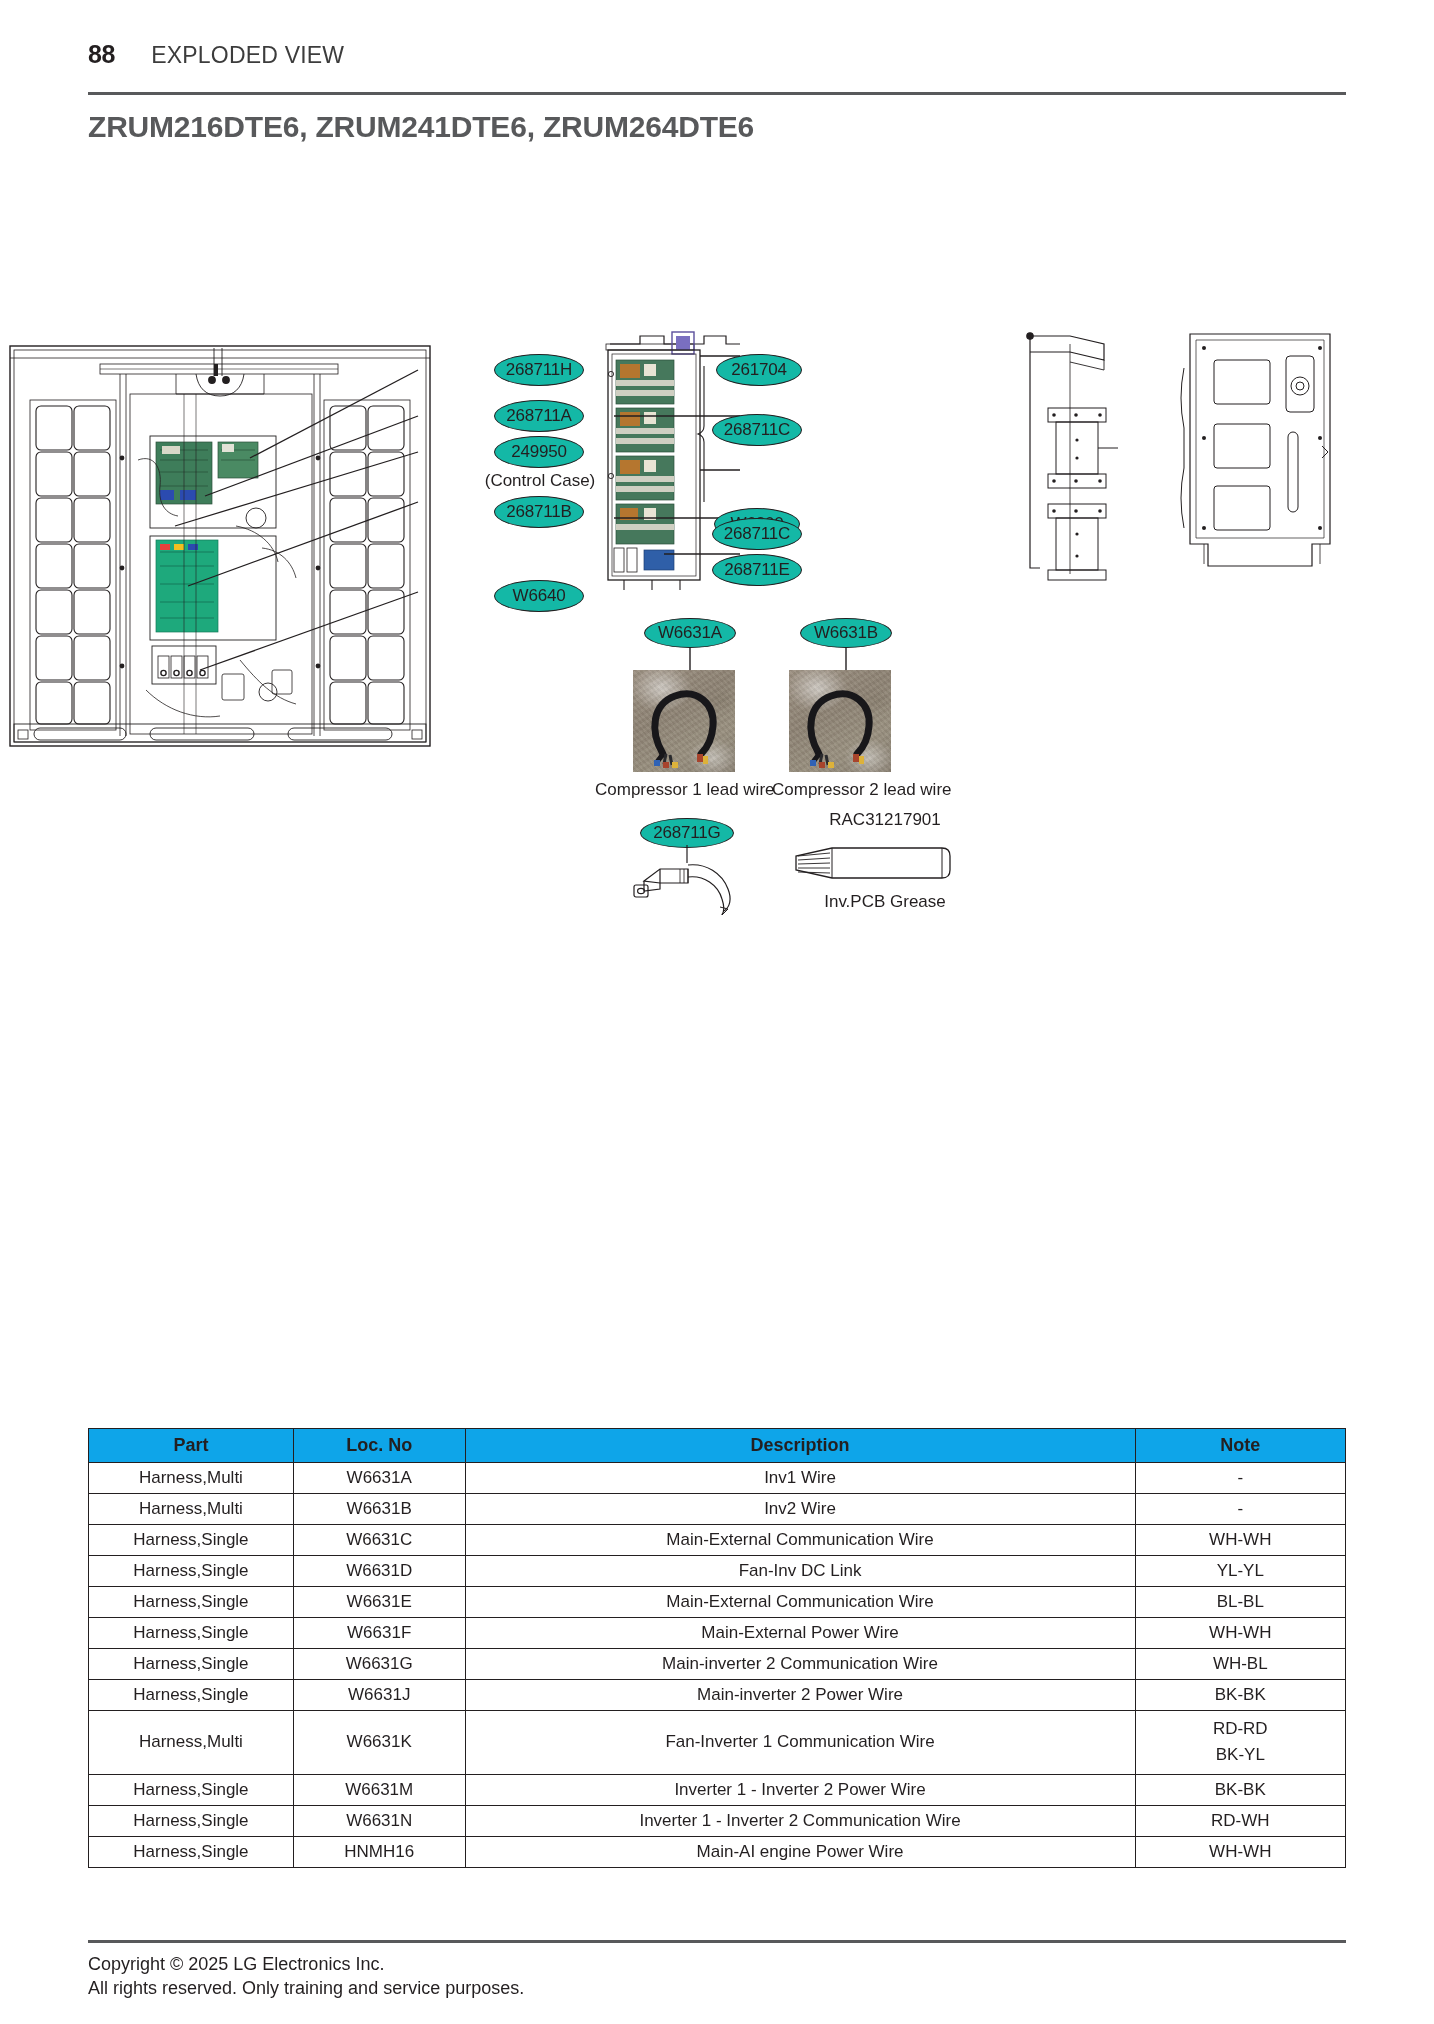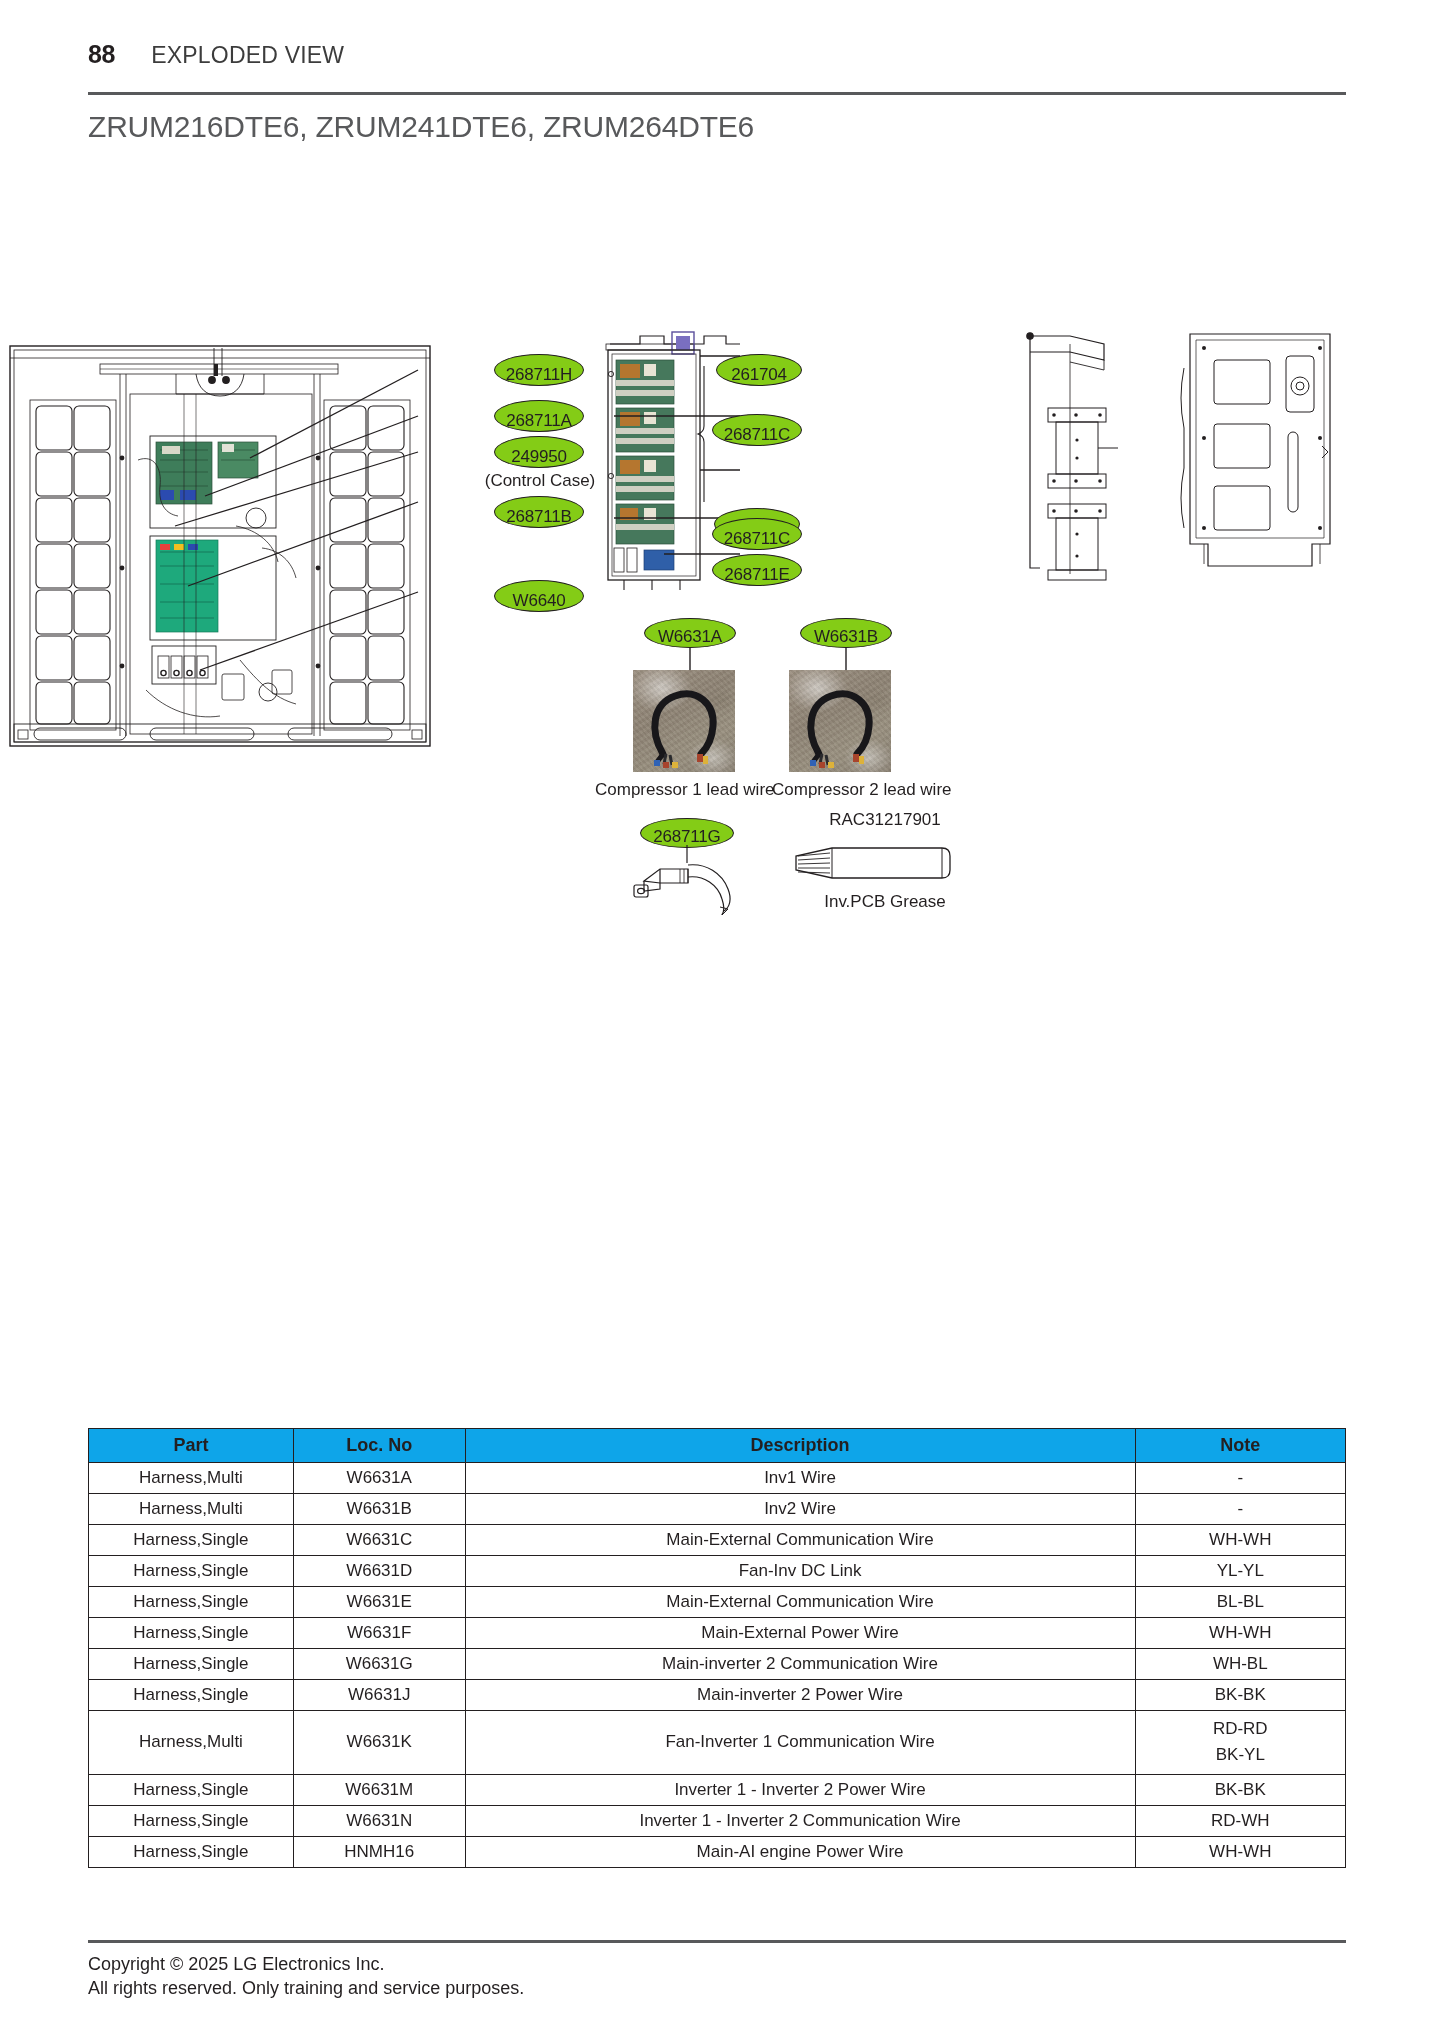--- a/index.html
+++ b/index.html
@@ -31,37 +31,37 @@
     letter-spacing: 0.2px;
   }
   .header-rule {
     position: absolute; left: 88px; top: 92px;
     width: 1258px; height: 3px; background: #58595b;
   }
 
   
   .model-title {
     position: absolute; left: 88px; top: 110px;
-    font-size: 30px; font-weight: normal; color: #58595b;
+    font-size: 30px; font-weight: bold; color: #58595b;
     letter-spacing: -0.2px;
   }
 
   
   .diagram-area {
     position: absolute; left: 0; top: 340px;
     width: 1434px; height: 1080px;
   }
   .svg-wrap { position: absolute; left: 0; top: 0; }
 
   .callout {
     position: absolute;
     border: 1.6px solid #231f20;
     border-radius: 50%;
-    background: #84cc16;
-    display: flex; align-items: flex-end; justify-content: center;
+    background: #14b8a6;
+    display: flex; align-items: center; justify-content: center;
     font-size: 17px;
     color: #231f20;
     white-space: nowrap;
     letter-spacing: -0.2px;
   }
   .cap-text {
     position: absolute;
     font-size: 17px; color: #231f20; white-space: nowrap;
     text-align: center;
   }

